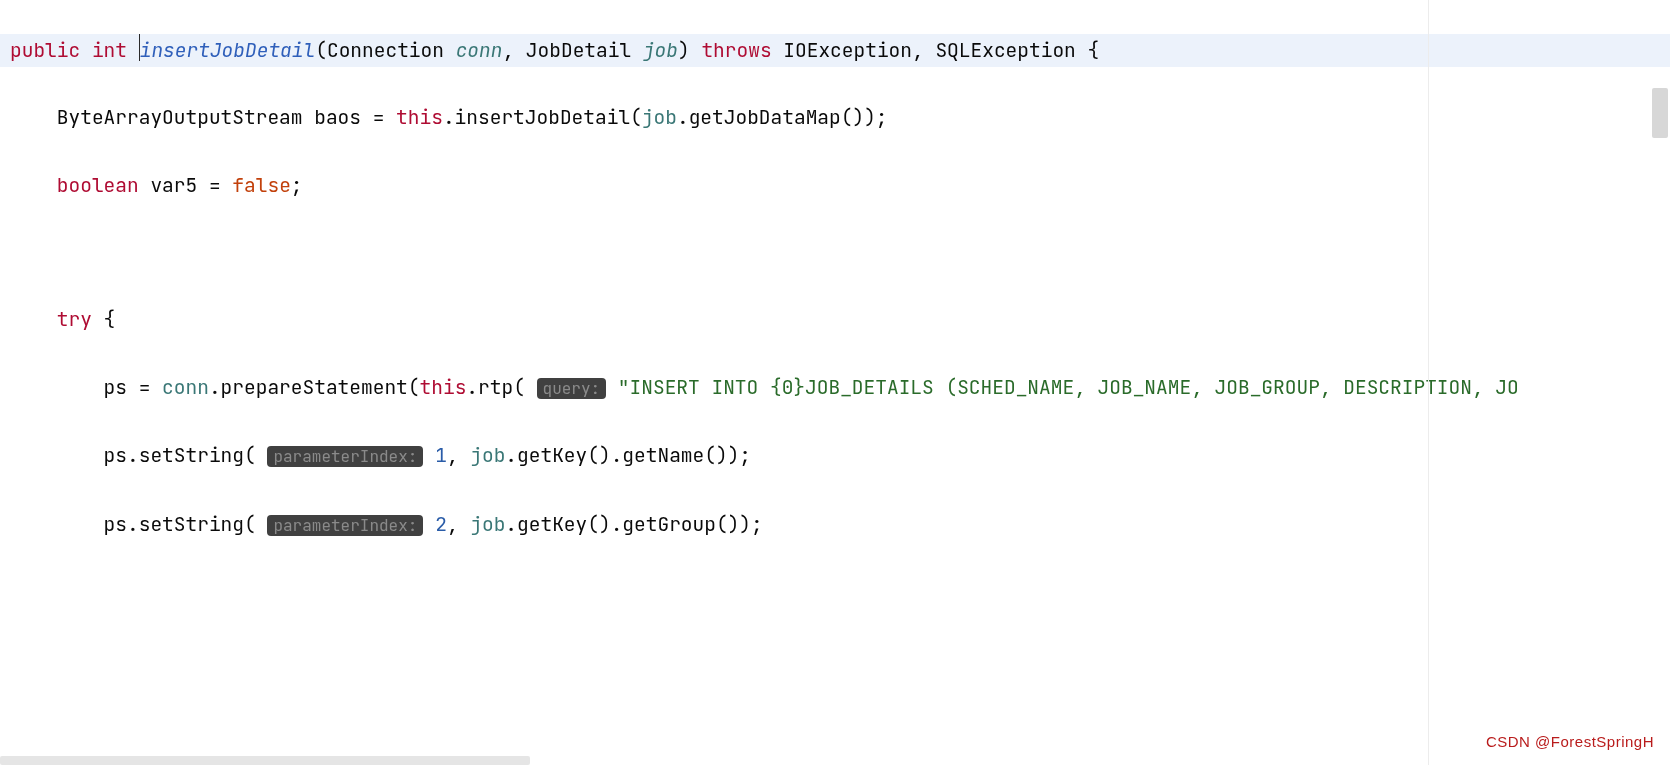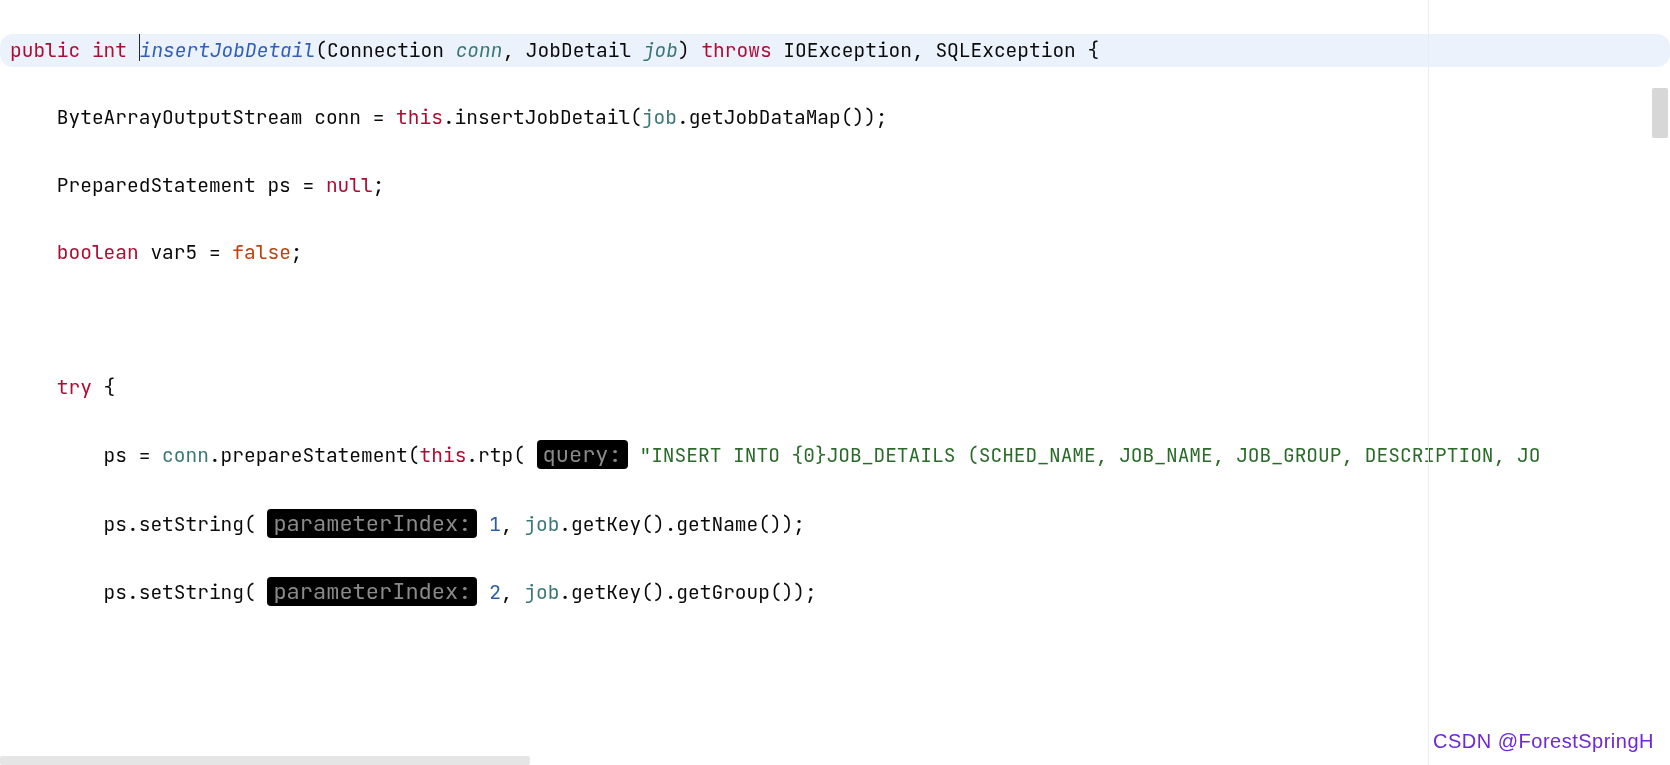--- a/index.html
+++ b/index.html
@@ -15,36 +15,36 @@
     position: relative;
   }
   .editor {
     position: absolute;
     left: 0; top: 0;
     width: 100%;
     height: 100%;
     white-space: pre;
     color: #0a0a0a;
   }
-  .line { display:block; padding-left:10px;border-radius:13px; }
+  .line { display:block; padding-left:10px; }
   .hl-line { background: #ecf2fb; }
   .kw   { color: #af0c33; }      
   .mname{ color: #2f5fba; font-style: italic; }
   .param{ color: #3a7776; font-style: italic; }
   .var  { color: #3a7776; }
   .num  { color: #2a5ca8; }
   .str  { color: #2a6b2a; }
   .false{ color: #c2410c; }
   .hint {
     color: #8a8a8a;
-    background: #000000;
+    background: #404040;
     border-radius:4px;
     padding: 0 6px 0 6px;
     font-style: normal;
-    font-size: 22px;
+    font-size: 16px;
   }
   .cursor {
     display:inline-block;
     width:0;
     border-left:1.5px solid #2a2a2a;
     height:27px;
     vertical-align: -4px;
   }
   .minimap-thumb {
     position: absolute;
@@ -66,33 +66,32 @@
     position:absolute;
     left:0; bottom:0;
     width:530px; height:9px;
     background:#cfcfcf;
     opacity:.55;
     border-radius:2px;
   }
   .watermark {
     position:absolute;
     right:16px; bottom:6px;
-    color:#6d28d9;
+    color:#b91c1c;
     font-family: Arial, sans-serif;
-    font-size:20px;
+    font-size:15px;
     letter-spacing:.5px;
   }
 </style>
 </head>
 <body>
 
 <div class="editor">
 <span class="line hl-line"><span class="kw">public</span> <span class="kw">int</span> <span class="cursor"></span><span class="mname">insertJobDetail</span><span>(</span><span>Connection </span><span class="param">conn</span><span>, </span><span>JobDetail </span><span class="param">job</span><span>) </span><span class="kw">throws</span><span> IOException, SQLException {</span></span>
-<span class="line"><span>    ByteArrayOutputStream conn = </span><span class="kw">this</span><span>.insertJobDetail(</span><span class="var">job</span><span>.getJobDataMap());</span></span>
-<span class="line"><span>    PreparedStatement ps = </span><span class="kw">null</span><span>;</span></span>
+<span class="line"><span>    ByteArrayOutputStream baos = </span><span class="kw">this</span><span>.insertJobDetail(</span><span class="var">job</span><span>.getJobDataMap());</span></span>
 <span class="line">    <span class="kw">boolean</span><span> var5 = </span><span class="false">false</span><span>;</span></span>
 <span class="line"> </span>
 <span class="line">    <span class="kw">try</span><span> {</span></span>
 <span class="line"><span>        ps = </span><span class="var">conn</span><span>.prepareStatement(</span><span class="kw">this</span><span>.rtp( </span><span class="hint">query:</span><span> </span><span class="str">"INSERT INTO {0}JOB_DETAILS (SCHED_NAME, JOB_NAME, JOB_GROUP, DESCRIPTION, JO</span></span>
 <span class="line"><span>        ps.setString( </span><span class="hint">parameterIndex:</span> <span class="num">1</span>, <span class="var">job</span><span>.getKey().getName());</span></span>
 <span class="line"><span>        ps.setString( </span><span class="hint">parameterIndex:</span> <span class="num">2</span>, <span class="var">job</span><span>.getKey().getGroup());</span></span>
 
 
 
 

